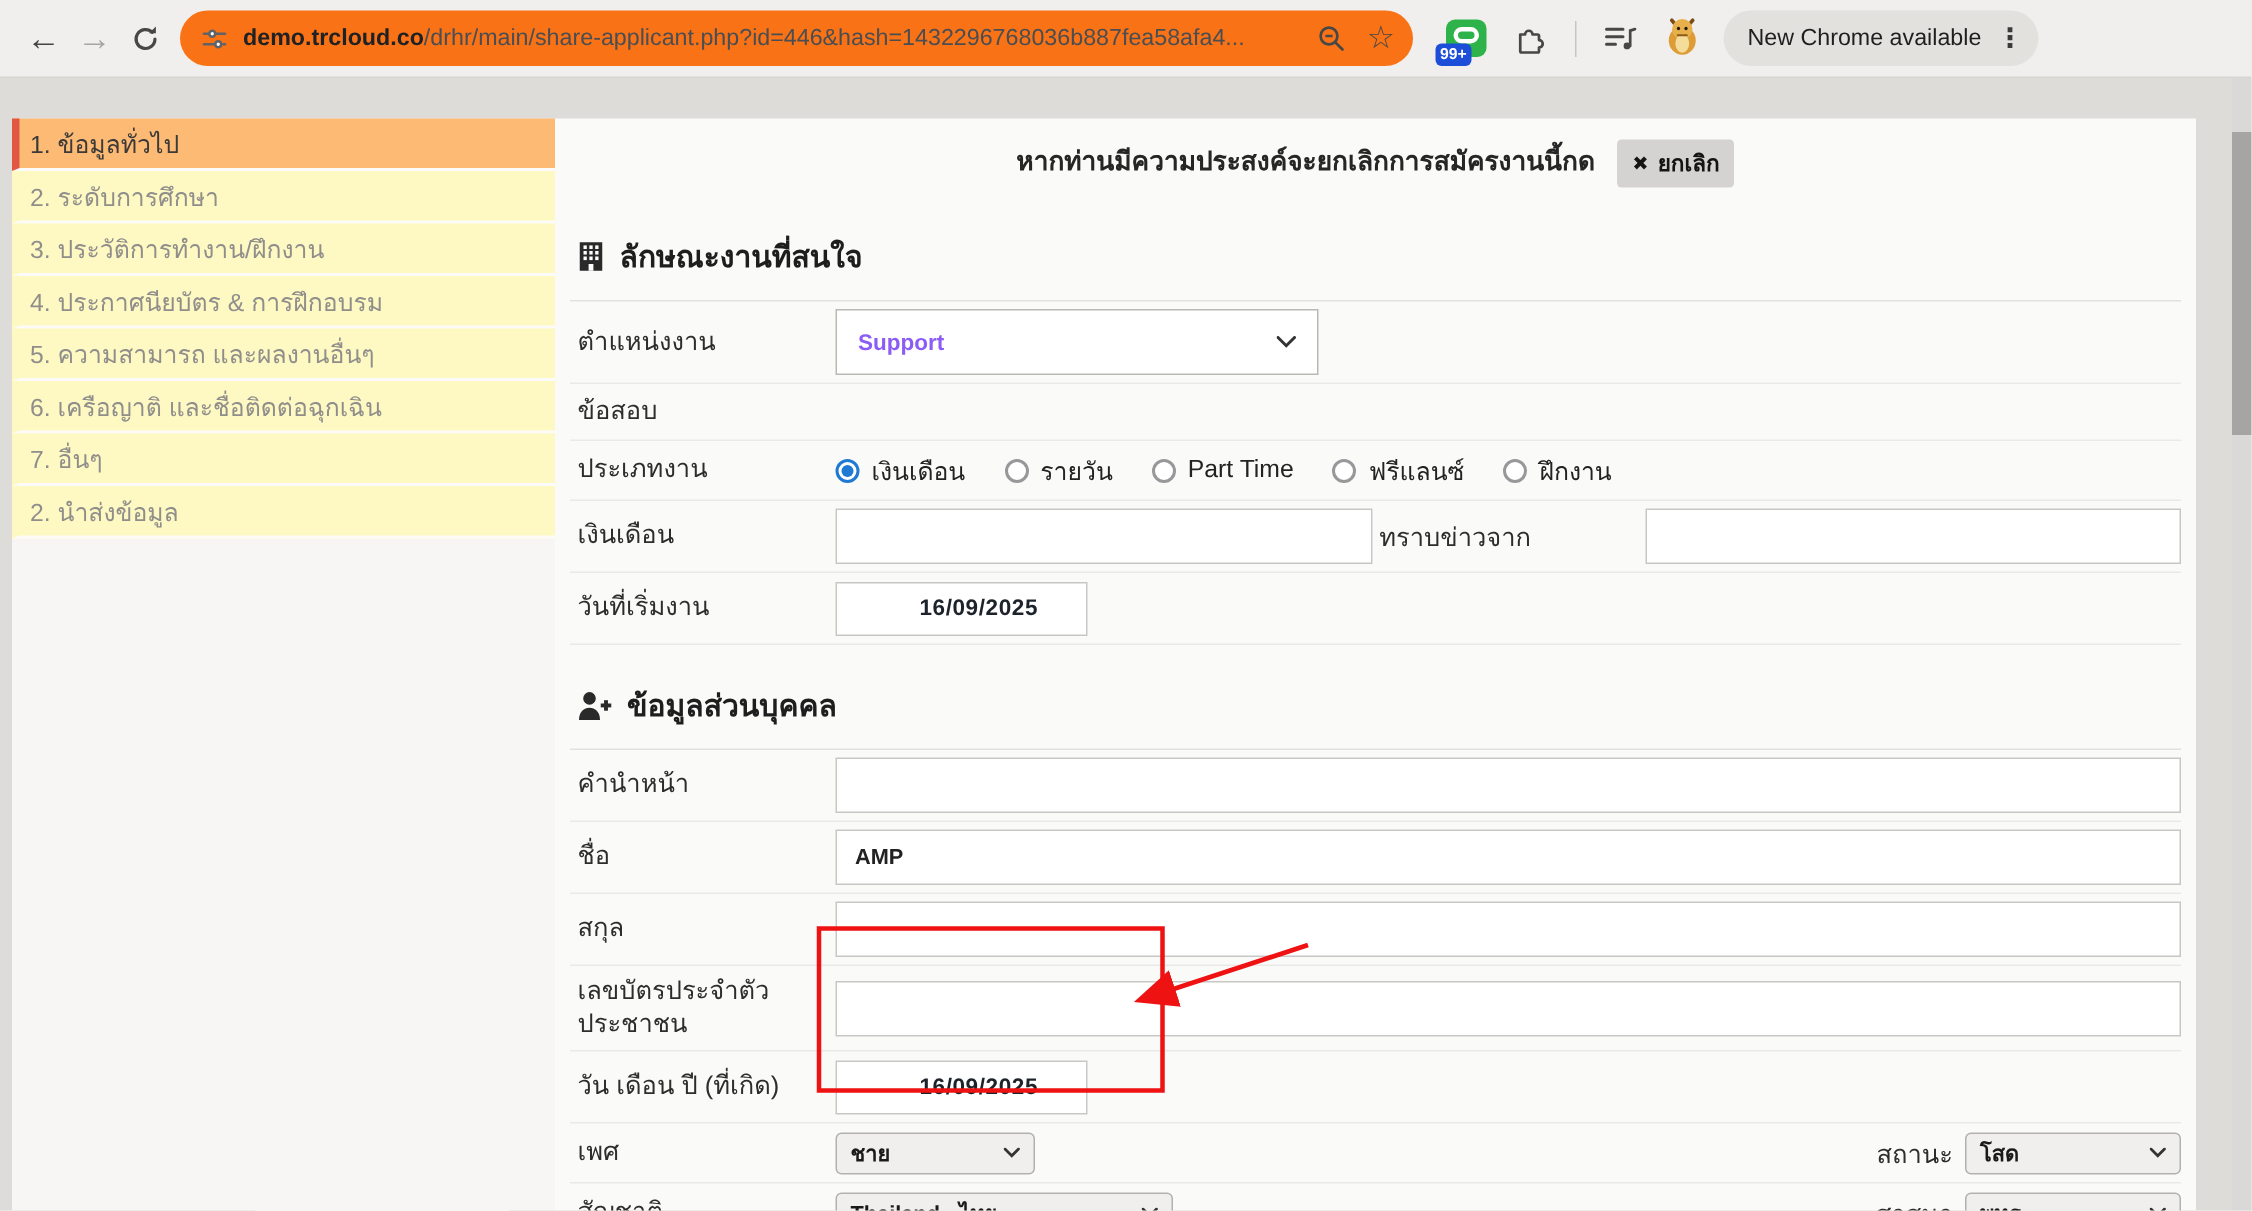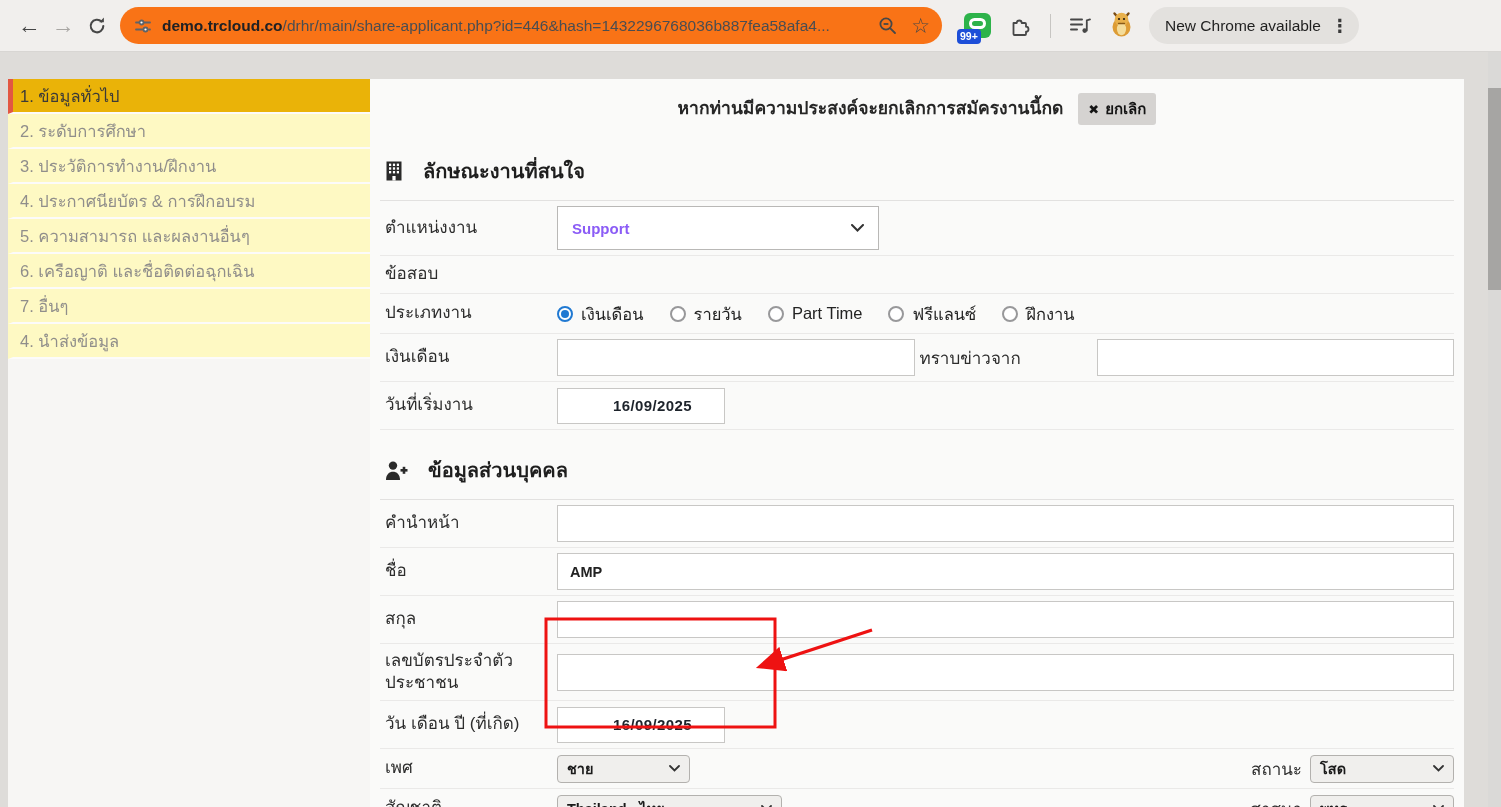--- a/index.html
+++ b/index.html
@@ -32,30 +32,30 @@
   .update-pill .txt { font-size:15.5px; color:#1f1f1f; }
   .update-pill .kebab { font-size:18px; font-weight:700; color:#3a3a3a; margin-left:10px; }
 
   
   .page { position:absolute; top:52px; left:0; right:0; bottom:0; background:#dedcd9; }
 
   .sidebar { position:absolute; left:8px; top:27px; width:362px; bottom:0; background:#f7f6f4; }
   .side-item { height:35px; display:flex; align-items:center; font-size:16.5px; color:#908e8b;
                background:#fef9c3; border-bottom:2px solid #fcfbfa; border-left:5px solid transparent;
                padding-left:7px; cursor:pointer; }
-  .side-item.active { border-left-color:#e25742; color:#3b3a38; font-weight:500; background:#eab308; }
+  .side-item.active { border-left-color:#e25742; color:#3b3a38; font-weight:500; background:#fdba74; }
 
   .content { position:absolute; left:370px; top:27px; width:1094px; bottom:0; background:#fafaf9; }
   .notice { text-align:center; padding-top:14px; font-size:17.5px; font-weight:600; color:#262626; height:50px; }
   .cancel-btn { display:inline-flex; align-items:center; gap:6px; background:#d5d3d1; border-radius:3px;
                 padding:4px 10px; font-size:15px; font-weight:700; color:#141414; margin-left:10px; cursor:pointer; }
   .cancel-btn .x { font-size:13px; }
 
   .form-area { margin:0 10px; }
-  .sec-head { display:flex; align-items:center; gap:20px; margin-top:26px; padding:0 5px 13px 5px;
+  .sec-head { display:flex; align-items:center; gap:10px; margin-top:26px; padding:0 5px 13px 5px;
               border-bottom:1px solid #e2e1e0; font-size:20px; font-weight:700; color:#1e1e1e; }
   .sec-head.second { margin-top:24px; }
 
   .row { display:flex; align-items:center; border-bottom:1px solid #eae9e8; padding:5px 0 5px 5px; min-height:48px; }
   .row.slim { min-height:38px; }
   .row.mid  { min-height:40px; }
   .row.tall { min-height:57px; }
   .lbl { width:172px; flex:0 0 auto; font-size:17px; font-weight:500; color:#2d2d2d; line-height:1.3; }
   .lbl2 { width:177px; flex:0 0 auto; margin-left:5px; font-size:17px; font-weight:500; color:#2d2d2d; }
   .lbl-r { margin-left:auto; font-size:17px; font-weight:500; color:#2d2d2d; padding-right:8px; }
@@ -163,21 +163,21 @@
 <div class="page">
 
   <div class="sidebar">
     <div class="side-item active">1. ข้อมูลทั่วไป</div>
     <div class="side-item">2. ระดับการศึกษา</div>
     <div class="side-item">3. ประวัติการทำงาน/ฝึกงาน</div>
     <div class="side-item">4. ประกาศนียบัตร &amp; การฝึกอบรม</div>
     <div class="side-item">5. ความสามารถ และผลงานอื่นๆ</div>
     <div class="side-item">6. เครือญาติ และชื่อติดต่อฉุกเฉิน</div>
     <div class="side-item">7. อื่นๆ</div>
-    <div class="side-item">4. นำส่งข้อมูล</div>
+    <div class="side-item">2. นำส่งข้อมูล</div>
   </div>
 
   <div class="content">
 
     <div class="notice">
       <span>หากท่านมีความประสงค์จะยกเลิกการสมัครงานนี้กด</span>
       <span class="cancel-btn">
         <span class="x">✖</span>
         <span>ยกเลิก</span>
       </span>

